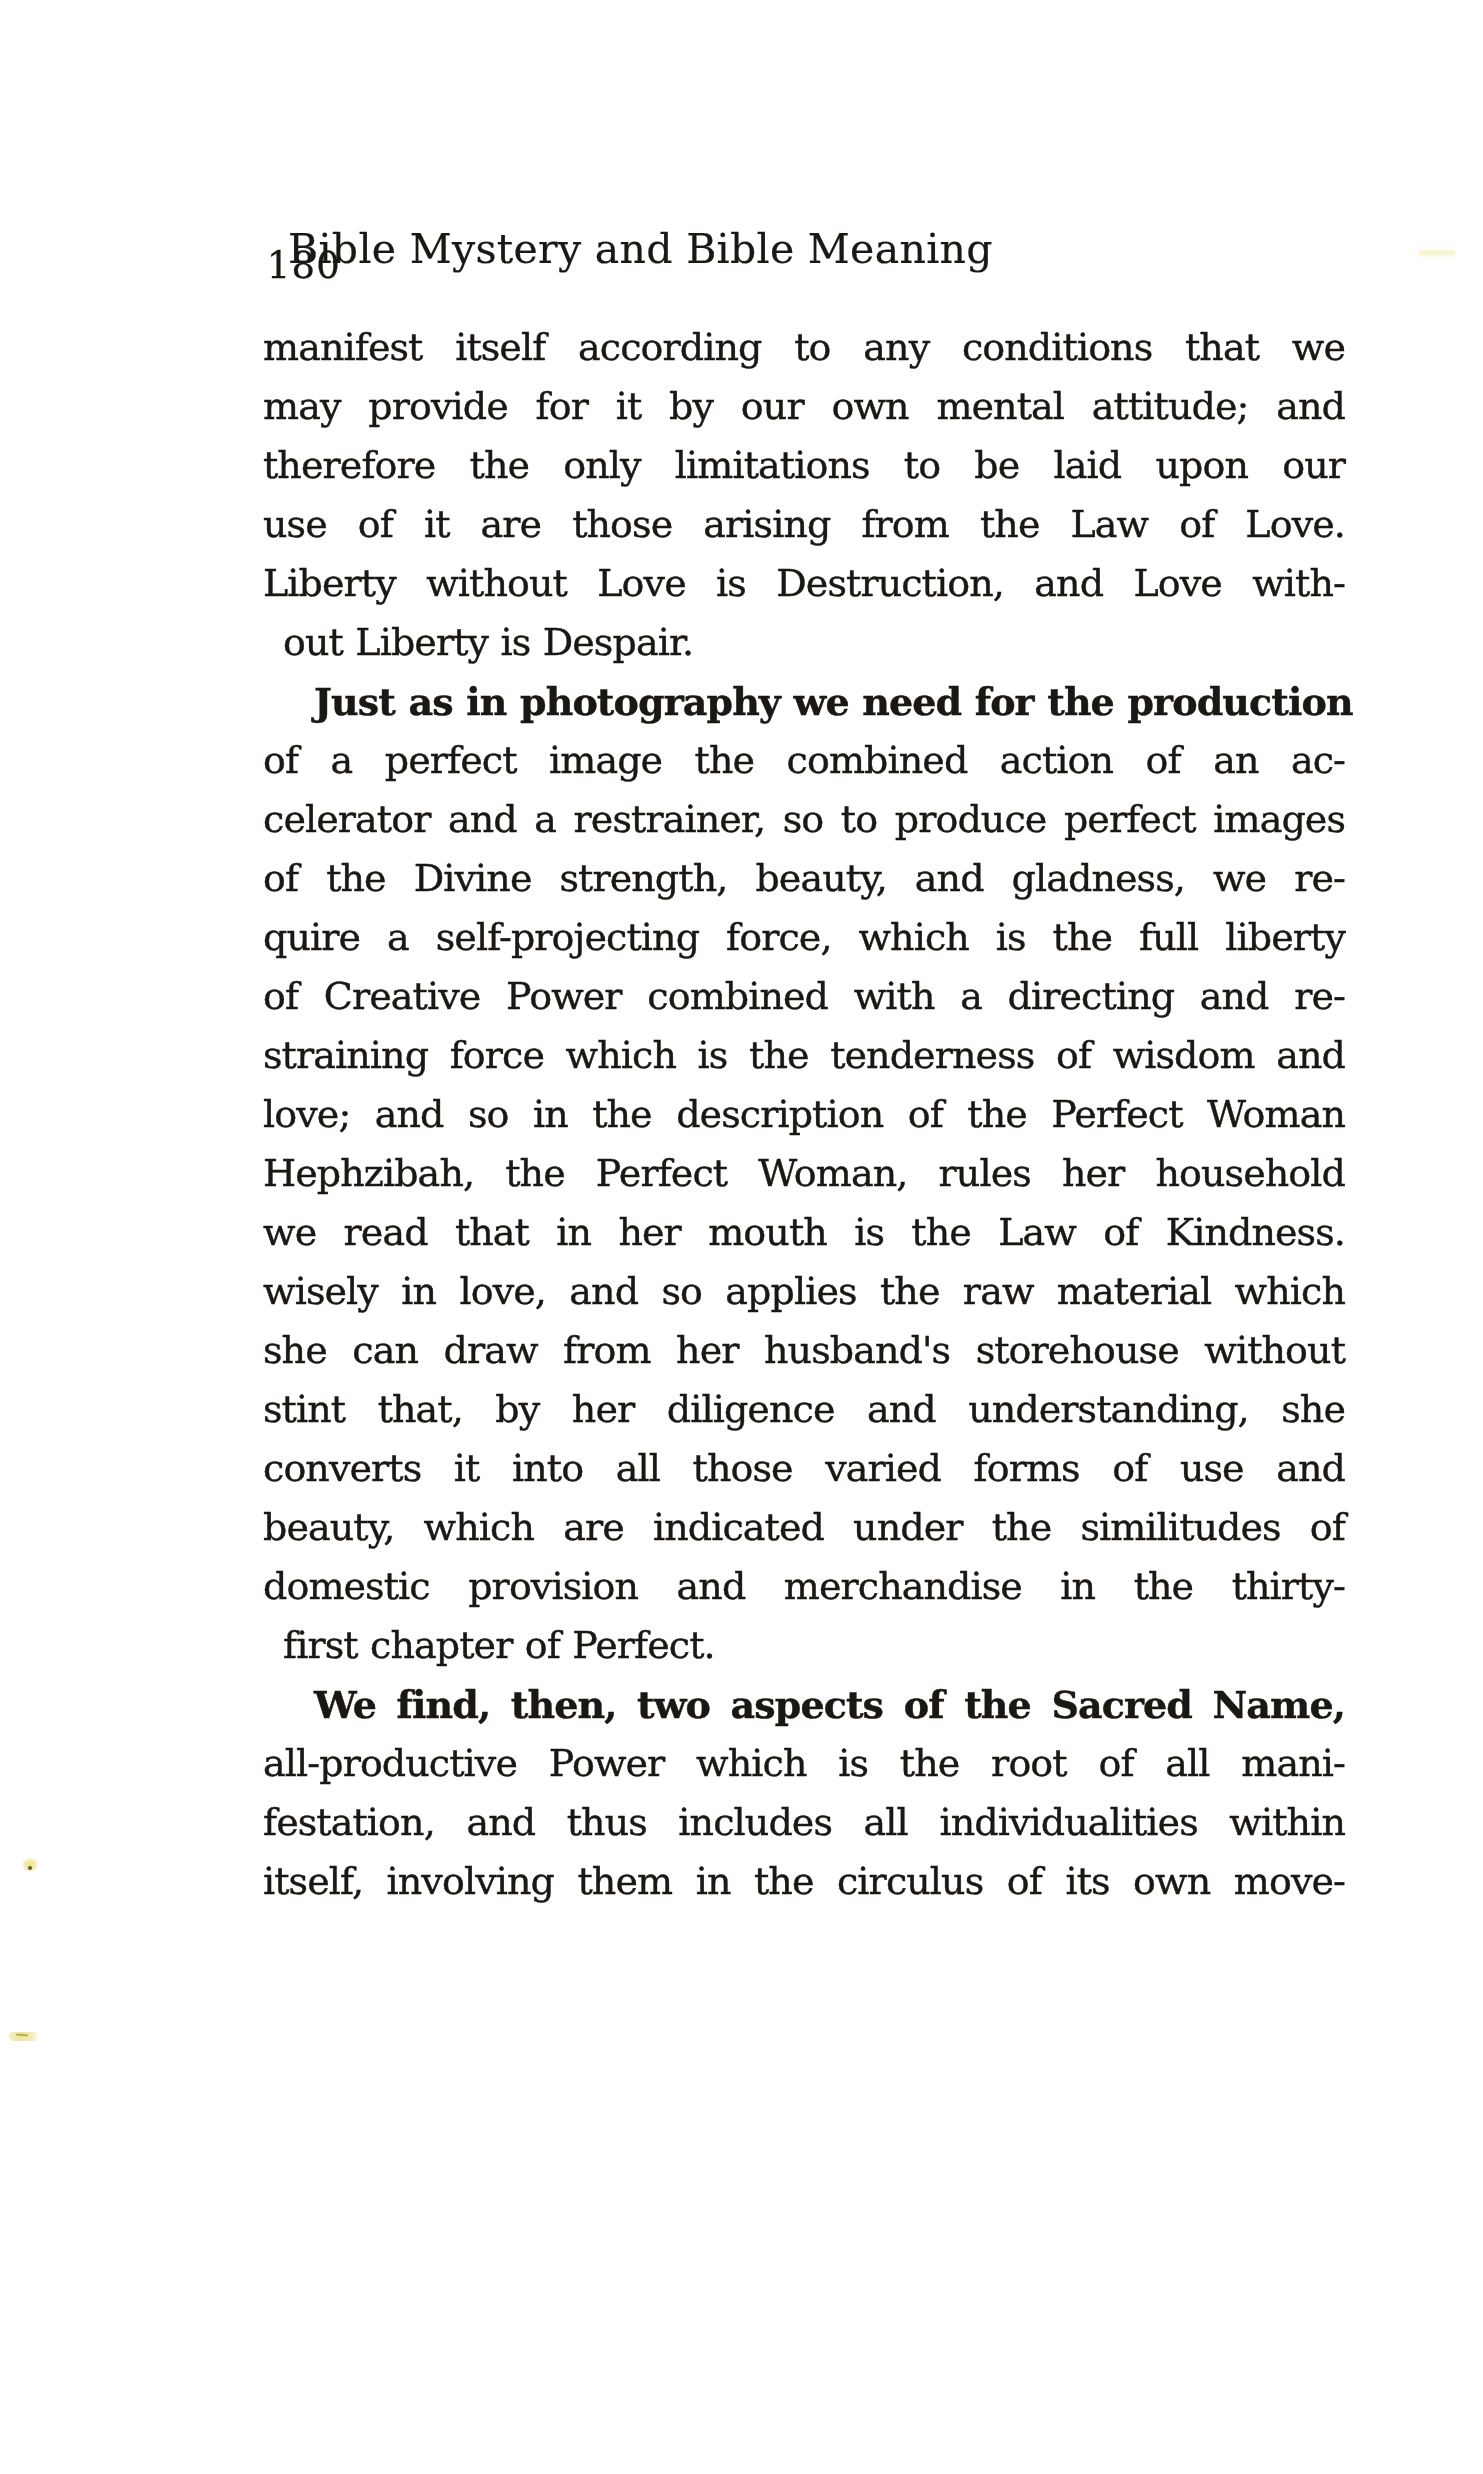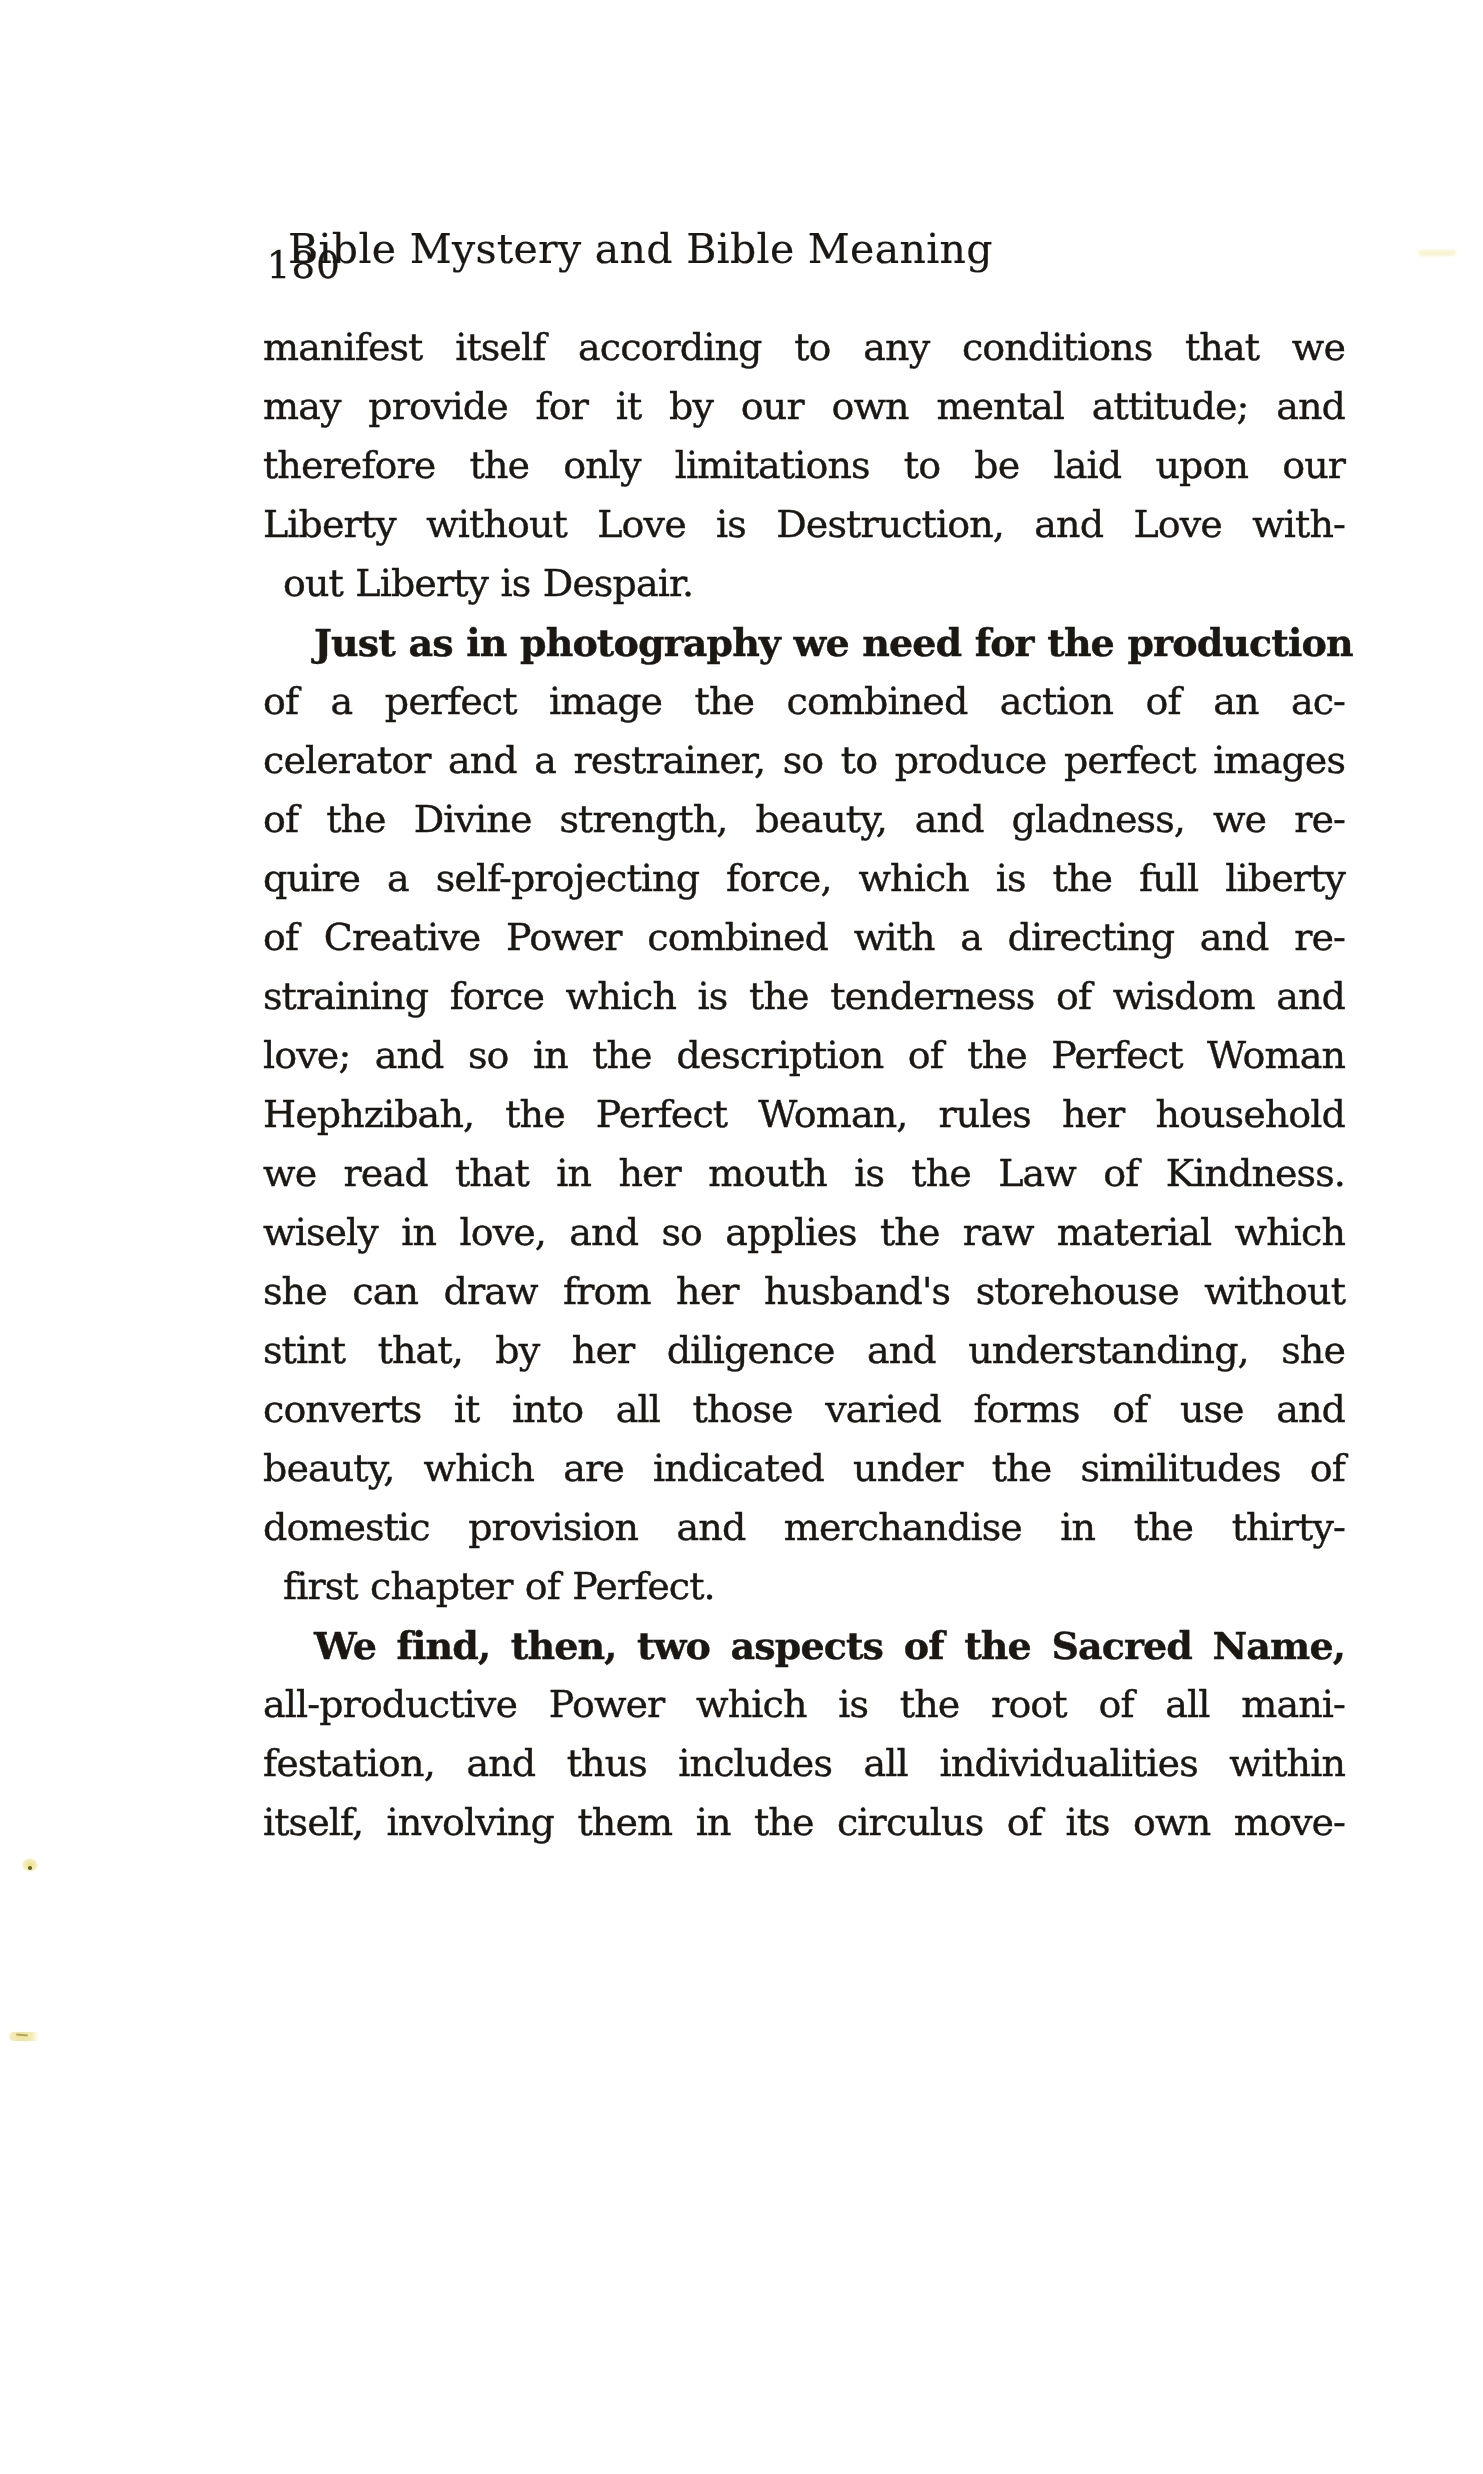--- a/index.html
+++ b/index.html
@@ -113,20 +113,21 @@
   <div class="header-row">
     <span class="page-number">180</span>
     <div class="header-title">Bible Mystery and Bible Meaning</div>
   </div>
 
   <div class="text-block">
 
   <div class="line">manifest itself according to any conditions that we</div>
       <div class="line">may provide for it by our own mental attitude; and</div>
       <div class="line">therefore the only limitations to be laid upon our</div>
+      <div class="line">use of it are those arising from the Law of Love.</div>
       <div class="line">Liberty without Love is Destruction, and Love with-</div>
       <div class="line last-short">out Liberty is Despair.</div>
       <div class="line indent">Just as in photography we need for the production</div>
       <div class="line">of a perfect image the combined action of an ac-</div>
       <div class="line">celerator and a restrainer, so to produce perfect images</div>
       <div class="line">of the Divine strength, beauty, and gladness, we re-</div>
       <div class="line">quire a self-projecting force, which is the full liberty</div>
       <div class="line">of Creative Power combined with a directing and re-</div>
       <div class="line">straining force which is the tenderness of wisdom and</div>
       <div class="line">love; and so in the description of the Perfect Woman</div>

